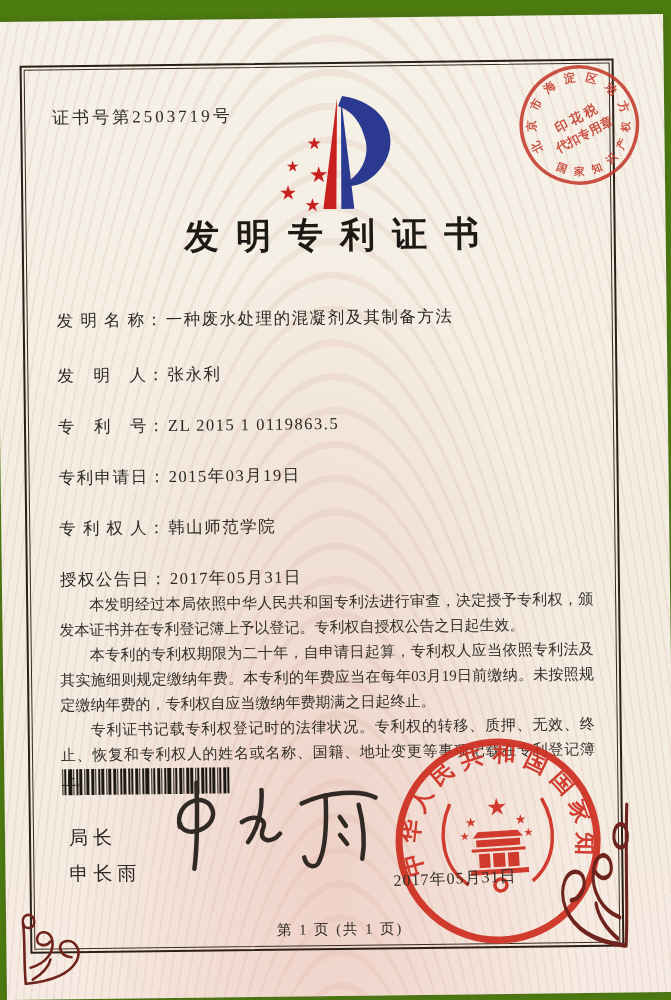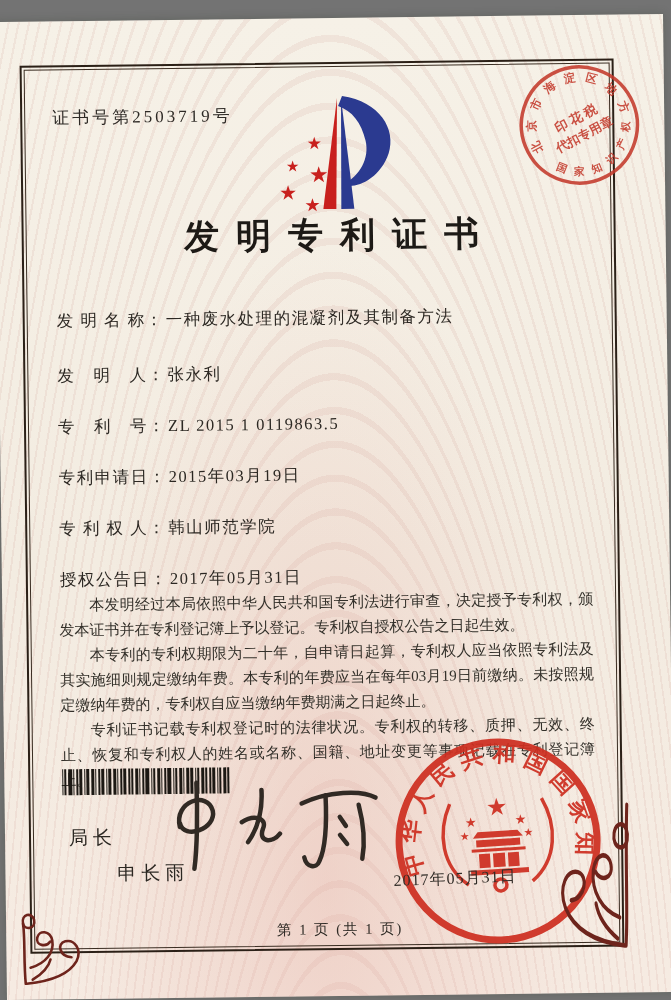--- a/index.html
+++ b/index.html
@@ -1,17 +1,17 @@
 <!DOCTYPE html>
 <html><head>
 <meta charset="utf-8">
 <style>
   html,body{margin:0;padding:0;}
   body{width:671px;height:1000px;overflow:hidden;font-family:"Liberation Serif","DejaVu Serif",serif;}
-  .photo{position:relative;width:671px;height:1000px;background:#737373;overflow:hidden;}
+  .photo{position:relative;width:671px;height:1000px;background:#4d7c0f;overflow:hidden;}
   .paper{position:absolute;left:1px;top:18px;width:668px;height:978px;
     background:
       radial-gradient(ellipse at 48% 88%, rgba(228,168,158,.38), rgba(228,168,158,0) 52%),
       repeating-radial-gradient(ellipse at 50% 165%, rgba(186,112,104,.10) 0 1.5px, rgba(0,0,0,0) 1.5px 7px),
       linear-gradient(#f6f1e7,#f3ece1 55%,#f6ebe2);
     transform:rotate(-0.7deg);
     box-shadow:0 0 8px rgba(60,70,55,.35);}
   .frame{position:absolute;left:24px;top:44px;width:590px;height:884px;border:2px solid #2b2017;}
   .frame-inner{position:absolute;inset:2px;border:1px solid #3a2d22;}
   .cert-number{position:absolute;left:56px;top:85px;font-size:17px;letter-spacing:3px;color:#2e2a26;}
@@ -19,21 +19,21 @@
   .title{position:absolute;left:0;top:194px;width:100%;text-align:center;font-size:35px;font-weight:bold;
     color:#1d1a16;letter-spacing:17px;text-indent:17px;}
   .field{position:absolute;left:58px;font-size:16.5px;color:#2c2823;letter-spacing:1.5px;white-space:nowrap;}
   .flabel{margin-right:2px;}
   .paras{position:absolute;left:57px;top:572px;width:534px;font-size:15px;line-height:25px;
     color:#33302a;text-align:justify;}
   .paras p{margin:0;text-indent:2em;}
   .barcode{position:absolute;left:58px;top:748px;width:192px;height:26px;display:flex;align-items:stretch;}
   .barcode i{display:block;background:#1c1813;}
   .sig-title{position:absolute;left:64px;top:804px;font-size:19px;letter-spacing:5px;color:#2b2722;}
-  .sig-name{position:absolute;left:64px;top:840px;font-size:19px;letter-spacing:5px;color:#2b2722;margin-left:48px;}
+  .sig-name{position:absolute;left:64px;top:840px;font-size:19px;letter-spacing:5px;color:#2b2722;}
   .signature{position:absolute;left:145px;top:747px;}
   .seal{position:absolute;left:387px;top:719px;opacity:.93;transform:rotate(-3deg);}
   .seal-date{position:absolute;left:388px;top:852px;font-size:16px;letter-spacing:1px;color:#302c27;transform:rotate(-1.5deg);}
   .footer{position:absolute;left:0;top:902px;width:668px;text-align:center;font-size:14.5px;letter-spacing:2px;color:#2e2a25;}
   .taxstamp{position:absolute;left:521px;top:48px;transform:rotate(-27deg);opacity:.88;}
   .flourish-bl{position:absolute;left:12px;top:858px;}
   .flourish-br{position:absolute;left:550px;top:748px;}
 </style>
 </head>
 <body>

